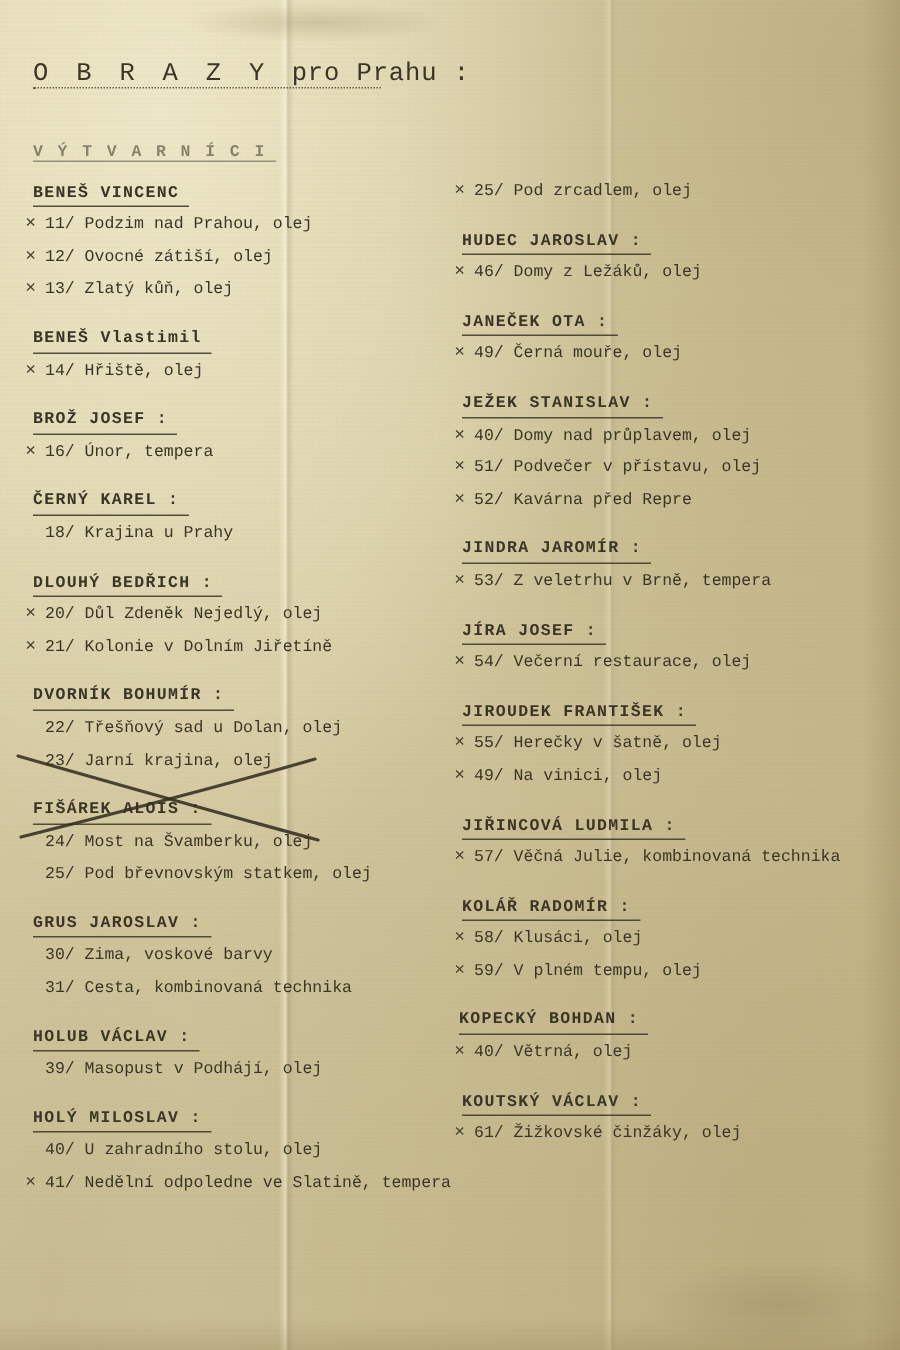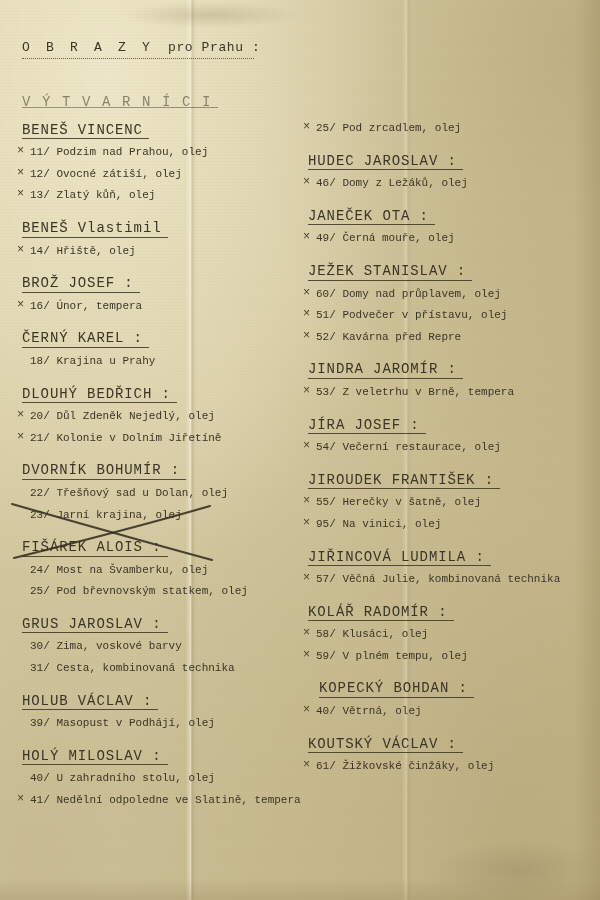--- a/index.html
+++ b/index.html
@@ -49,21 +49,21 @@
   #sheet {
     position: absolute;
     inset: 0;
     padding: 0;
   }
 
   .doc-title {
     position: absolute;
     left: 22px;
     top: 40px;
-    font-size: 13px;
+    font-size: 17px;
     letter-spacing: 2.6px;
     white-space: nowrap;
   }
   .doc-title .t-main { letter-spacing: 4.2px; }
   .doc-title .t-sub  { letter-spacing: 0.6px; margin-left: 14px; }
   .title-rule {
     position: absolute;
     left: 22px;
     top: 58px;
     width: 232px;
@@ -78,23 +78,23 @@
     line-height: 21.6px;
   }
   #col-left  { left: 14px;  width: 300px; }
   #col-right { left: 300px; width: 300px; }
 
   .group { margin-bottom: 2px; }
 
   .heading {
     position: relative;
     display: inline-block;
-    font-size: 14px;
+    font-size: 11px;
     letter-spacing: 0.9px;
-    font-weight: normal;
+    font-weight: bold;
     white-space: nowrap;
     padding-bottom: 0px;
   }
   .heading .hl {
     position: absolute;
     left: 0;
     right: -6px;
     bottom: 2px;
     border-bottom: 1px solid rgba(58,53,38,0.85);
   }
@@ -173,33 +173,33 @@
   <div class="col" id="col-left" style="top: 92px;"><div class="heading faint" style="margin-left: 8px; letter-spacing: 1.6px;">V Ý T V A R N Í C I<span class="hl" style="bottom: 6px;"></span></div><div class="spacer-sm"></div><div class="group"><div class="heading" style="margin-left: 8px;">BENEŠ VINCENC<span class="hl"></span></div><div class="item"><span class="mark">×</span><span>11/ Podzim nad Prahou, olej</span></div><div class="item"><span class="mark">×</span><span>12/ Ovocné zátiší, olej</span></div><div class="item"><span class="mark">×</span><span>13/ Zlatý kůň, olej</span></div></div><div class="spacer"></div><div class="group"><div class="heading" style="margin-left: 8px;">BENEŠ Vlastimil<span class="hl"></span></div><div class="item"><span class="mark">×</span><span>14/ Hřiště, olej</span></div></div><div class="spacer"></div><div class="group"><div class="heading" style="margin-left: 8px;">BROŽ JOSEF :<span class="hl"></span></div><div class="item"><span class="mark">×</span><span>16/ Únor, tempera</span></div></div><div class="spacer"></div><div class="group"><div class="heading" style="margin-left: 8px;">ČERNÝ KAREL :<span class="hl"></span></div><div class="item"><span>18/ Krajina u Prahy</span></div></div><div class="spacer"></div><div class="group"><div class="heading" style="margin-left: 8px;">DLOUHÝ BEDŘICH :<span class="hl"></span></div><div class="item"><span class="mark">×</span><span>20/ Důl Zdeněk Nejedlý, olej</span></div><div class="item"><span class="mark">×</span><span>21/ Kolonie v Dolním Jiřetíně</span></div></div><div class="spacer"></div><div class="group"><div class="heading" style="margin-left: 8px;">DVORNÍK BOHUMÍR :<span class="hl"></span></div><div class="item"><span>22/ Třešňový sad u Dolan, olej</span></div><div class="item"><span>23/ Jarní krajina, olej</span></div></div><div class="spacer"></div><div class="group"><div class="heading" style="margin-left: 8px;">FIŠÁREK ALOIS :<span class="hl"></span></div><div class="item"><span>24/ Most na Švamberku, olej</span></div><div class="item"><span>25/ Pod břevnovským statkem, olej</span></div></div><div class="spacer"></div><div class="group"><div class="heading" style="margin-left: 8px;">GRUS JAROSLAV :<span class="hl"></span></div><div class="item"><span>30/ Zima, voskové barvy</span></div><div class="item"><span>31/ Cesta, kombinovaná technika</span></div></div><div class="spacer"></div><div class="group"><div class="heading" style="margin-left: 8px;">HOLUB VÁCLAV :<span class="hl"></span></div><div class="item"><span>39/ Masopust v Podhájí, olej</span></div></div><div class="spacer"></div><div class="group"><div class="heading" style="margin-left: 8px;">HOLÝ MILOSLAV :<span class="hl"></span></div><div class="item"><span>40/ U zahradního stolu, olej</span></div><div class="item"><span class="mark">×</span><span>41/ Nedělní odpoledne ve Slatině, tempera</span></div></div><div class="spacer"></div></div>
   <div class="col" id="col-right" style="top: 118px;">
       <div class="group">
         <div class="item"><span class="mark">×</span><span>25/ Pod zrcadlem, olej</span></div>
       </div>
       <div class="spacer"></div>
       <div class="group"><div class="heading" style="margin-left: 8px;">HUDEC JAROSLAV :<span class="hl"></span></div><div class="item"><span class="mark">×</span><span>46/ Domy z Ležáků, olej</span></div></div>
       <div class="spacer"></div>
       <div class="group"><div class="heading" style="margin-left: 8px; text-align: right;">JANEČEK OTA :<span class="hl"></span></div><div class="item"><span class="mark">×</span><span>49/ Černá mouře, olej</span></div></div>
       <div class="spacer"></div>
-      <div class="group"><div class="heading" style="margin-left: 8px;">JEŽEK STANISLAV :<span class="hl"></span></div><div class="item"><span class="mark">×</span><span>60/ Domy nad průplavem, olej</span></div><div class="item"><span class="mark">×</span><span>51/ Podvečer v přístavu, olej</span></div><div class="item"><span class="mark">×</span><span>52/ Kavárna před Repre</span></div></div>
+      <div class="group"><div class="heading" style="margin-left: 8px;">JEŽEK STANISLAV :<span class="hl"></span></div><div class="item"><span class="mark">×</span><span>40/ Domy nad průplavem, olej</span></div><div class="item"><span class="mark">×</span><span>51/ Podvečer v přístavu, olej</span></div><div class="item"><span class="mark">×</span><span>52/ Kavárna před Repre</span></div></div>
       <div class="spacer"></div>
       <div class="group"><div class="heading" style="margin-left: 8px;">JINDRA JAROMÍR :<span class="hl"></span></div><div class="item"><span class="mark">×</span><span>53/ Z veletrhu v Brně, tempera</span></div></div>
       <div class="spacer"></div>
       <div class="group"><div class="heading" style="margin-left: 8px;">JÍRA JOSEF :<span class="hl"></span></div><div class="item"><span class="mark">×</span><span>54/ Večerní restaurace, olej</span></div></div>
       <div class="spacer"></div>
-      <div class="group"><div class="heading" style="margin-left: 8px;">JIROUDEK FRANTIŠEK :<span class="hl"></span></div><div class="item"><span class="mark">×</span><span>55/ Herečky v šatně, olej</span></div><div class="item"><span class="mark">×</span><span>95/ Na vinici, olej</span></div></div>
+      <div class="group"><div class="heading" style="margin-left: 8px;">JIROUDEK FRANTIŠEK :<span class="hl"></span></div><div class="item"><span class="mark">×</span><span>55/ Herečky v šatně, olej</span></div><div class="item"><span class="mark">×</span><span>49/ Na vinici, olej</span></div></div>
       <div class="spacer"></div>
       <div class="group"><div class="heading" style="margin-left: 8px; text-align: right;">JIŘINCOVÁ LUDMILA :<span class="hl"></span></div><div class="item"><span class="mark">×</span><span>57/ Věčná Julie, kombinovaná technika</span></div></div>
       <div class="spacer"></div>
       <div class="group"><div class="heading" style="margin-left: 8px;">KOLÁŘ RADOMÍR :<span class="hl"></span></div><div class="item"><span class="mark">×</span><span>58/ Klusáci, olej</span></div><div class="item"><span class="mark">×</span><span>59/ V plném tempu, olej</span></div></div>
       <div class="spacer"></div>
-      <div class="group"><div class="heading" style="margin-left: 19px;">KOPECKÝ BOHDAN :<span class="hl"></span></div><div class="item"><span class="mark">×</span><span>40/ Větrná, olej</span></div></div>
+      <div class="group"><div class="heading" style="margin-left: 6px;">KOPECKÝ BOHDAN :<span class="hl"></span></div><div class="item"><span class="mark">×</span><span>40/ Větrná, olej</span></div></div>
       <div class="spacer"></div>
       <div class="group"><div class="heading" style="margin-left: 8px;">KOUTSKÝ VÁCLAV :<span class="hl"></span></div><div class="item"><span class="mark">×</span><span>61/ Žižkovské činžáky, olej</span></div></div>
       <div class="spacer"></div>
     </div>
 
   <svg id="strike-x" viewBox="0 0 208 68" preserveAspectRatio="none">
     <path d="M4 6 C 60 22, 130 42, 204 62" stroke="rgba(52,47,33,0.88)" stroke-width="2.1" fill="none" stroke-linecap="round"></path>
     <path d="M6 60 C 70 44, 140 26, 202 8" stroke="rgba(52,47,33,0.88)" stroke-width="2.1" fill="none" stroke-linecap="round"></path>
   </svg>
 

